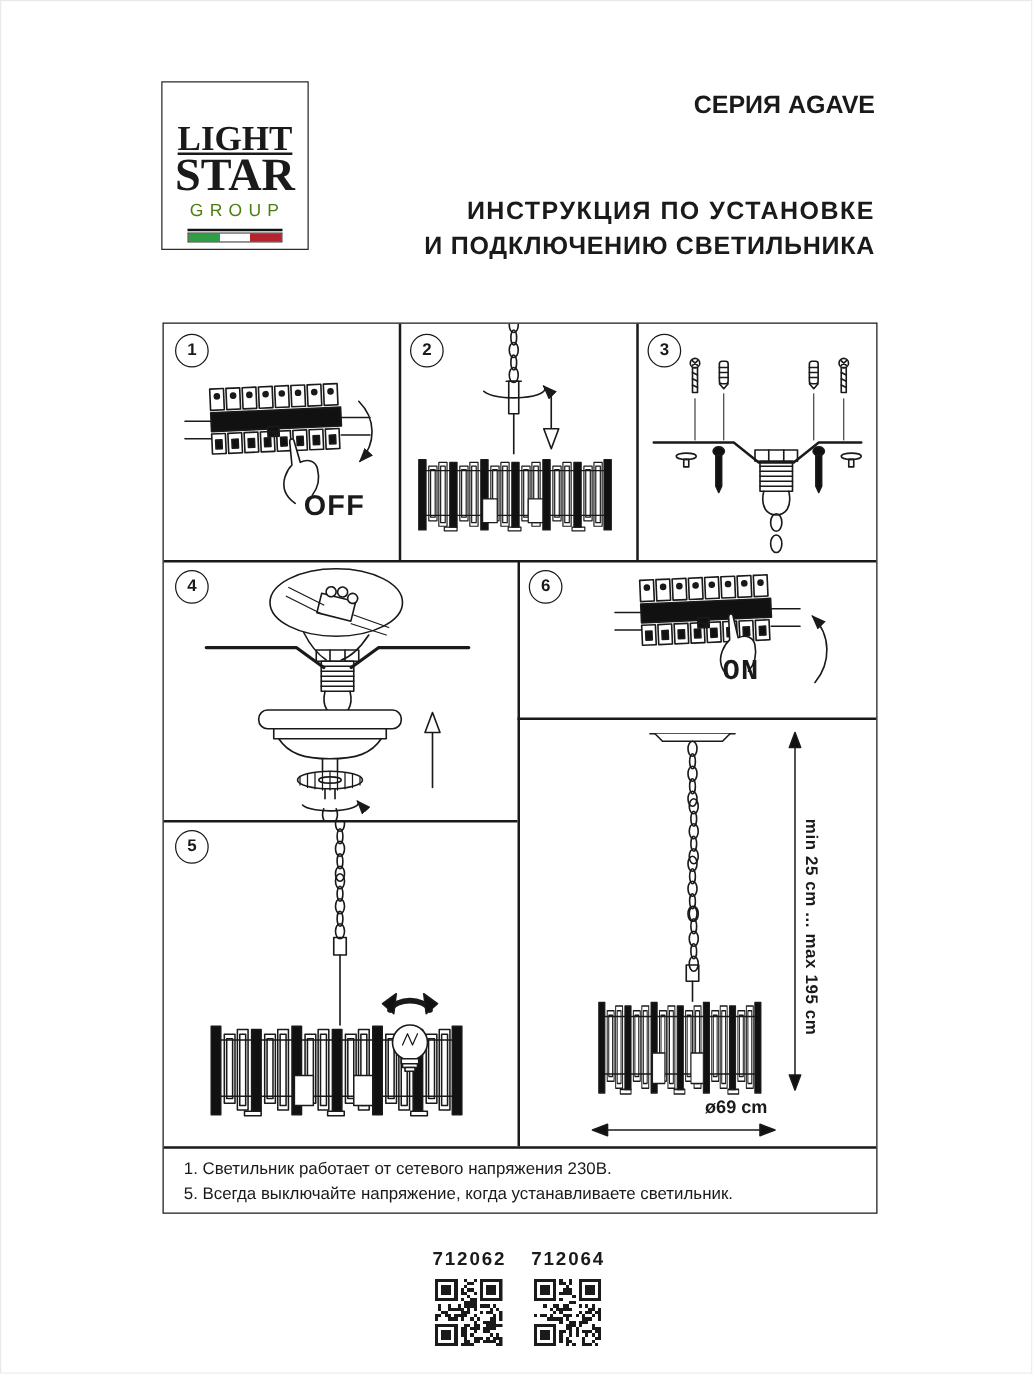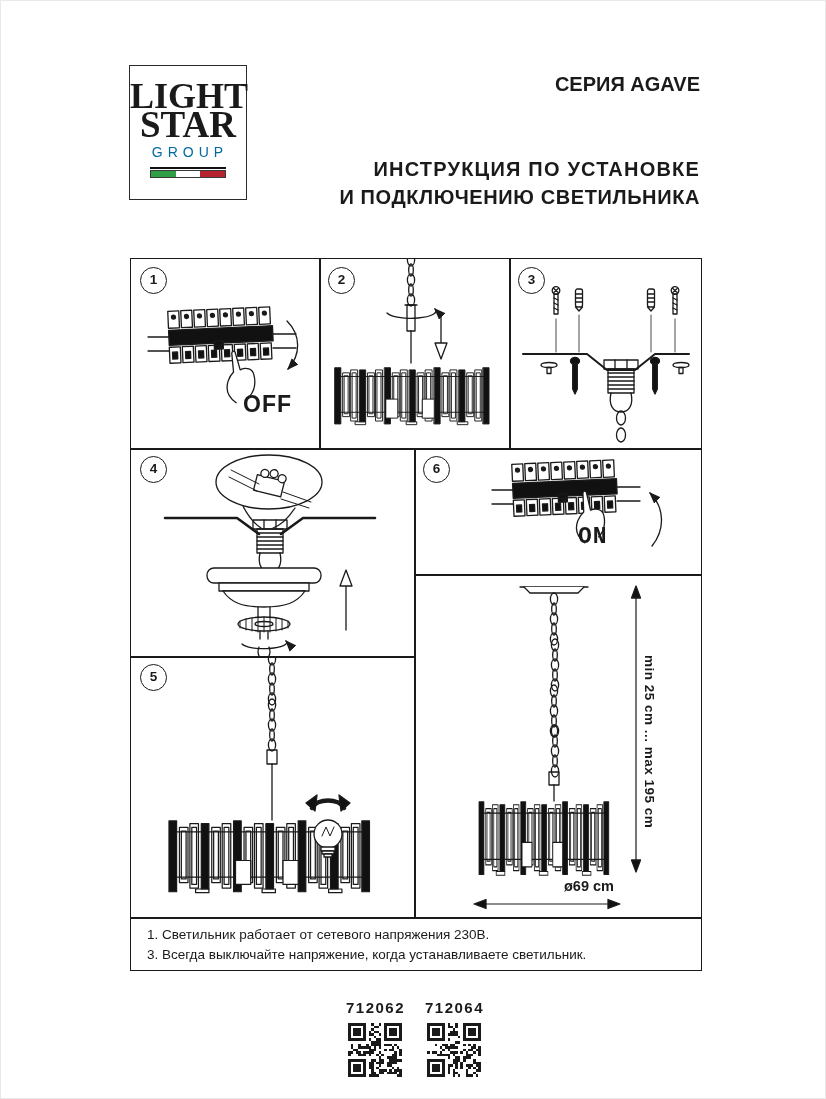--- a/index.html
+++ b/index.html
@@ -3,23 +3,23 @@
 <meta charset="utf-8">
 <style>
   html,body{margin:0;padding:0;background:#ffffff;}
   .page{position:relative;width:826px;height:1099px;background:#fff;overflow:hidden;
         font-family:"Liberation Sans",sans-serif;color:#1a1a1a;
         box-shadow:inset 0 0 0 1px #e9e9e9;}
   .abs{position:absolute;}
 
   
   .logo-box{left:129px;top:65px;width:116px;height:133px;border:1px solid #2a2a2a;text-align:center;}
-  .logo-light{margin-top:18px;font-family:"Liberation Serif",serif;font-weight:bold;font-size:36px;line-height:24px;letter-spacing:0px;}
+  .logo-light{margin-top:34px;font-family:"Liberation Serif",serif;font-weight:bold;font-size:28px;line-height:24px;letter-spacing:0px;text-decoration:underline;}
   .logo-star{font-family:"Liberation Serif",serif;font-weight:bold;font-size:37px;line-height:33px;}
-  .logo-group{font-size:14px;letter-spacing:5px;color:#0369a1;margin-top:3px;padding-left:4px;}
+  .logo-group{font-size:14px;letter-spacing:5px;color:#4d7c0f;margin-top:3px;padding-left:4px;}
   .logo-flag{width:76px;margin:7px auto 0;border-top:2px solid #111;padding-top:1px;}
   .flag-inner{display:flex;height:6px;border:1px solid #3a3a3a;}
   .flag-inner span{flex:1;}
 
   .hdr{right:126px;text-align:right;font-weight:bold;margin-top:11px;}
   .hdr-series{top:62px;font-size:20px;}
   .hdr-articles{top:91px;font-size:20px;}
   .hdr-instr1{top:147px;font-size:20px;letter-spacing:1.2px;}
   .hdr-instr2{top:175px;font-size:20px;letter-spacing:0.6px;}
 
@@ -316,21 +316,21 @@
         <path d="M68,330 H198" stroke-width="1.2"></path>
         <polygon points="60,330 72,325.5 72,334.5" fill="#111"></polygon>
         <polygon points="206,330 194,325.5 194,334.5" fill="#111"></polygon>
       </svg>
       <div class="vdim-label" style="left:228px;top:78px;">min 25 cm ... max 195 cm</div>
       <div class="hdim-label" style="left:70px;top:304px;width:130px;">ø69 cm</div>
     </div>
 
     <div class="panel notes">
       <div>1. Светильник работает от сетевого напряжения 230В.</div>
-      <div>3. Всегда выключайте напряжение, когда устанавливаете светильник.</div>
+      <div>5. Всегда выключайте напряжение, когда устанавливаете светильник.</div>
     </div>
   </div>
 
   <div class="code-col" style="left:346px;top:999px;">
     <div class="code-num">712062</div>
     <svg class="qr" width="54" height="54" viewBox="0 0 21 21" fill="#1a1a1a" shape-rendering="crispEdges">
         <rect x="0" y="0" width="7" height="7"></rect>
         <rect x="1" y="1" width="5" height="5" fill="#fff"></rect>
         <rect x="2" y="2" width="3" height="3"></rect>
         <rect x="14" y="0" width="7" height="7"></rect>

